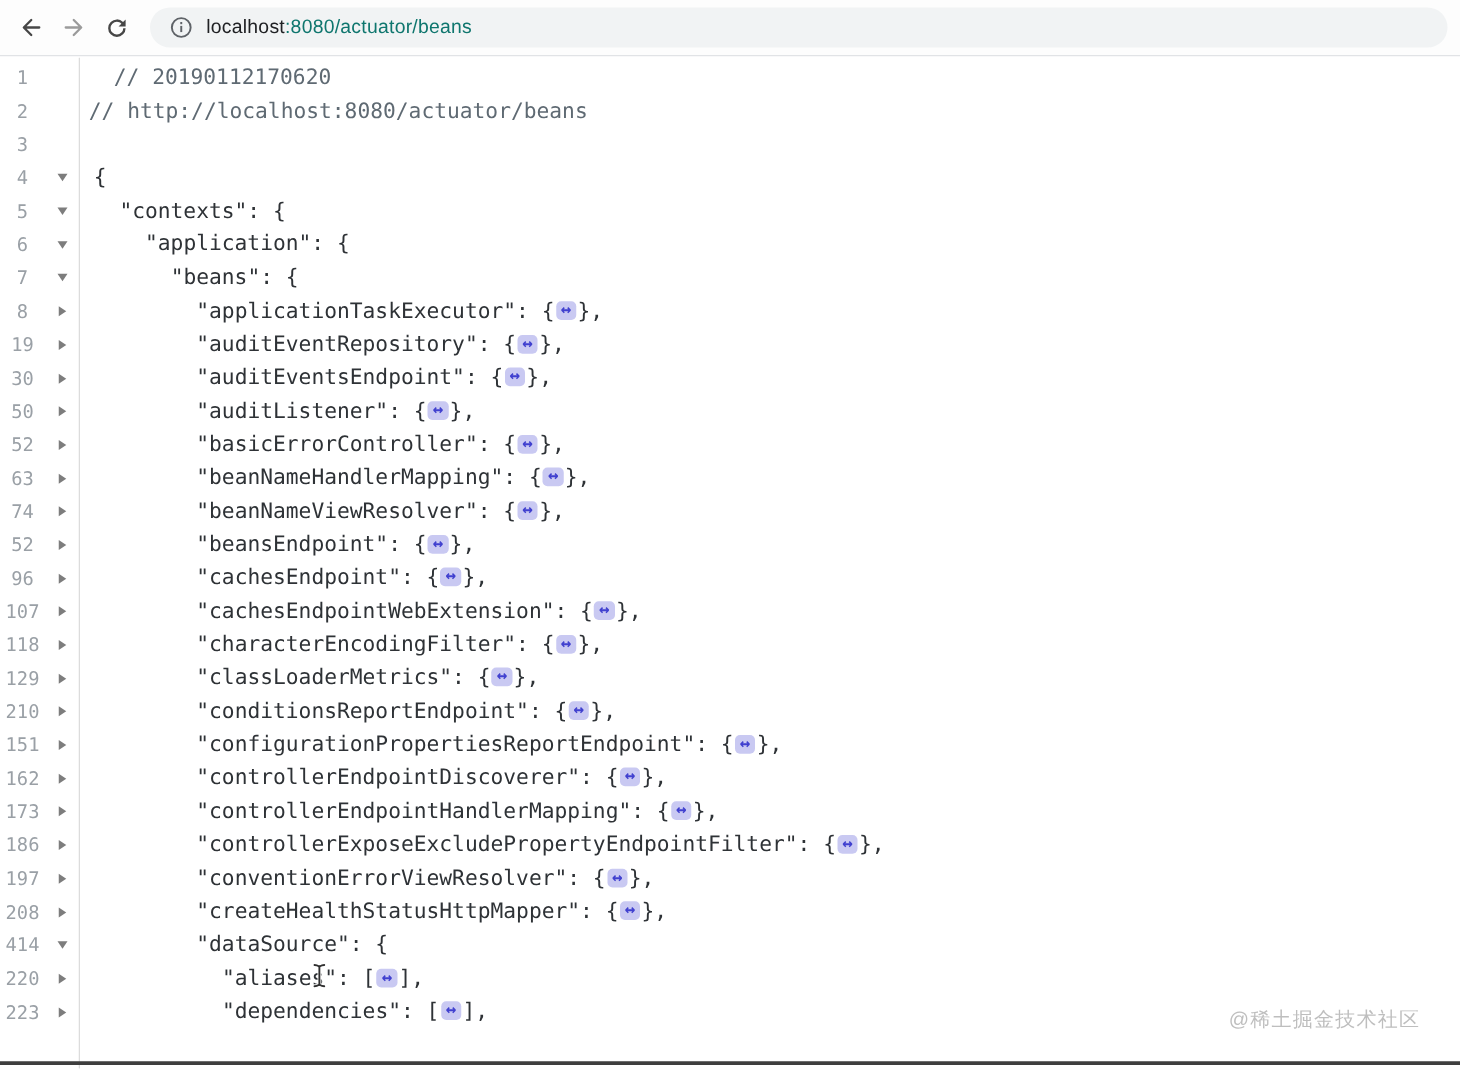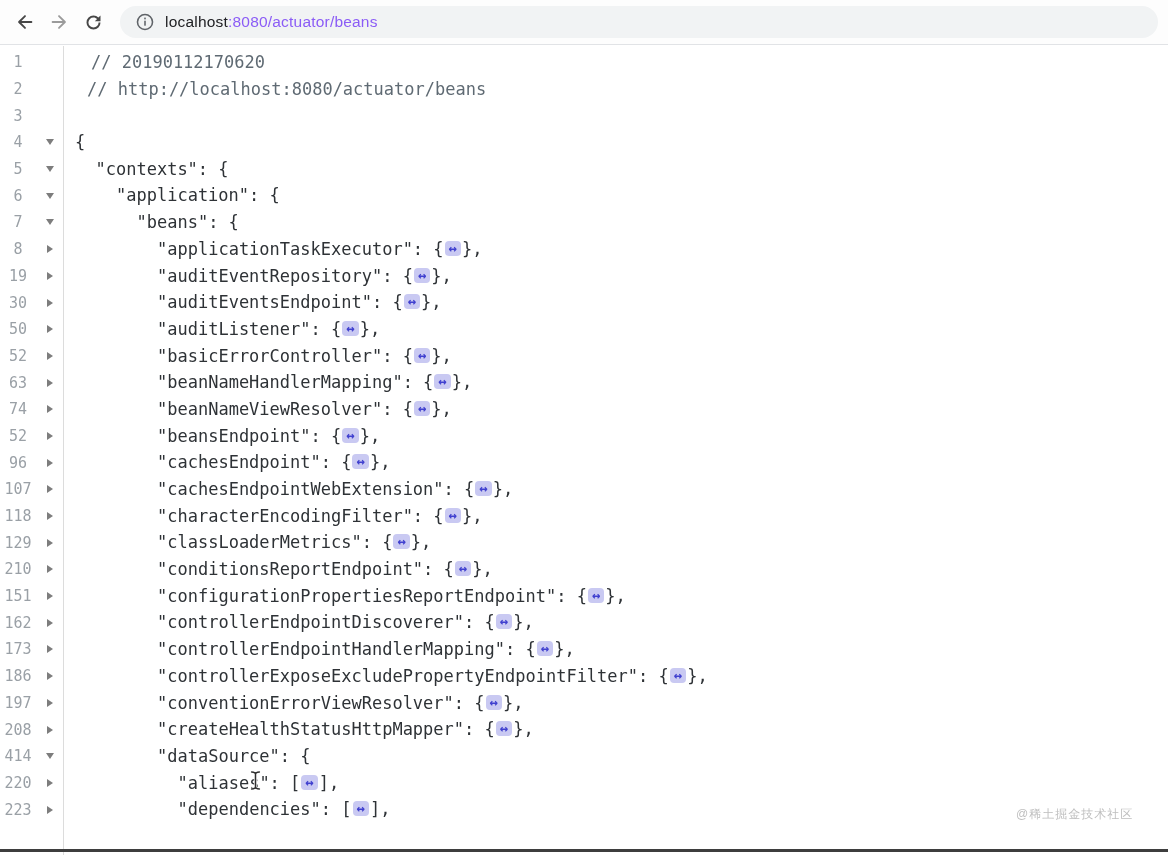--- a/index.html
+++ b/index.html
@@ -10,21 +10,21 @@
   
   .toolbar { position:absolute; left:0; top:0; width:1168px; height:45px;
              background:#fdfdfd; border-bottom:1px solid #e1e3e6;
              display:flex; align-items:center; padding:0 10px 0 8px; }
   .navbtn { width:34px; height:34px; display:flex; align-items:center; justify-content:center;
             border-radius:50%; flex:none; cursor:pointer; }
   .omnibox { flex:1; height:32px; margin-left:10px; background:#f1f3f4; border-radius:16px;
              display:flex; align-items:center; padding:0 14px; min-width:0; }
   .omni-info { width:22px; height:22px; margin-right:9px; flex:none; }
   .url { font-size:15.5px; color:#202124; white-space:nowrap; letter-spacing:.2px; }
-  .url .muted { color:#8b5cf6; }
+  .url .muted { color:#0f766e; }
 
   
   .viewer { position:absolute; left:0; top:46px; width:1168px; height:809px;
             background:#fff; padding-top:3px; overflow:hidden; }
   .gutter-line { position:absolute; left:63px; top:0; bottom:0; width:1px;
                  background:#dcdcdc; }
   .row { display:flex; align-items:center; height:26.7px; width:1168px; }
   .ln { width:36px; flex:none; text-align:center;
         font-family:"DejaVu Sans Mono", monospace; font-size:15px;
         color:var(--line-number,#9aa0a6); }
@@ -36,22 +36,22 @@
   .code { font-family:"DejaVu Sans Mono", monospace; font-size:17px; line-height:26.7px;
           white-space:pre; color:#2e3236; }
   .plain   { color:#2e3236; }
   .comment { color:var(--comment,#5f6a73); }
   .green   { color:var(--string-green,#7ba428); }
   .pill { display:inline-block; background:var(--pill-bg,#c9c9f2); color:var(--pill-arrow,#4040cf);
           border-radius:4px; padding:0 4px; margin:0 1px; font-size:14px; line-height:15px;
           font-weight:bold; vertical-align:2px; cursor:pointer; }
 
   
-  .watermark { position:absolute; left:1016px; top:806px; z-index:5;
-               font-size:12px; letter-spacing:1px; color:rgba(150,150,150,.62);
+  .watermark { position:absolute; left:983px; top:806px; z-index:5;
+               font-size:16px; letter-spacing:1px; color:rgba(150,150,150,.62);
                font-family:"Liberation Sans", sans-serif; pointer-events:none; }
   .bottom-bar { position:absolute; left:0; top:849px; width:1168px; height:3px;
                 background:#3e3e3e; z-index:6; }
   .ibeam { position:absolute; left:249px; top:770px; z-index:7; pointer-events:none; }
 </style>
 </head>
 <body>
 
 <div class="stage">
 
@@ -85,21 +85,21 @@
     <div class="gutter-line"></div>
     <div id="rows">
         <div class="row">
           <span class="ln">1</span>
           <span class="tw"></span>
           <span class="code" style="padding-left: 28px;"><span class="comment">// 20190112170620</span></span>
         </div>
         <div class="row">
           <span class="ln">2</span>
           <span class="tw"></span>
-          <span class="code" style="padding-left: 24px;"><span class="comment">// http://localhost:8080/actuator/beans</span></span>
+          <span class="code" style="padding-left: 8px;"><span class="comment">// http://localhost:8080/actuator/beans</span></span>
         </div>
         <div class="row">
           <span class="ln">3</span>
           <span class="tw"></span>
           <span class="code" style="padding-left: 12px;"></span>
         </div>
         <div class="row">
           <span class="ln">4</span>
           <span class="tw">
             <span class="tri-down"></span>

